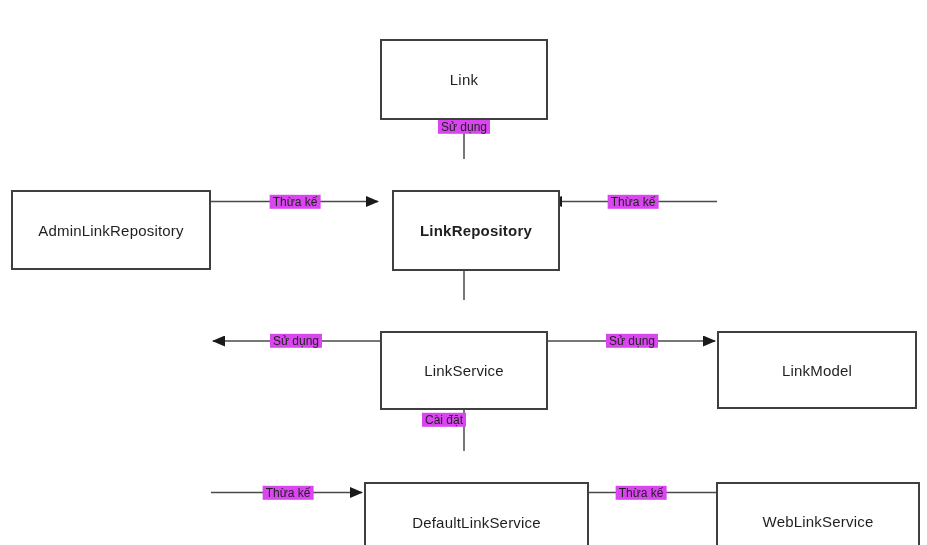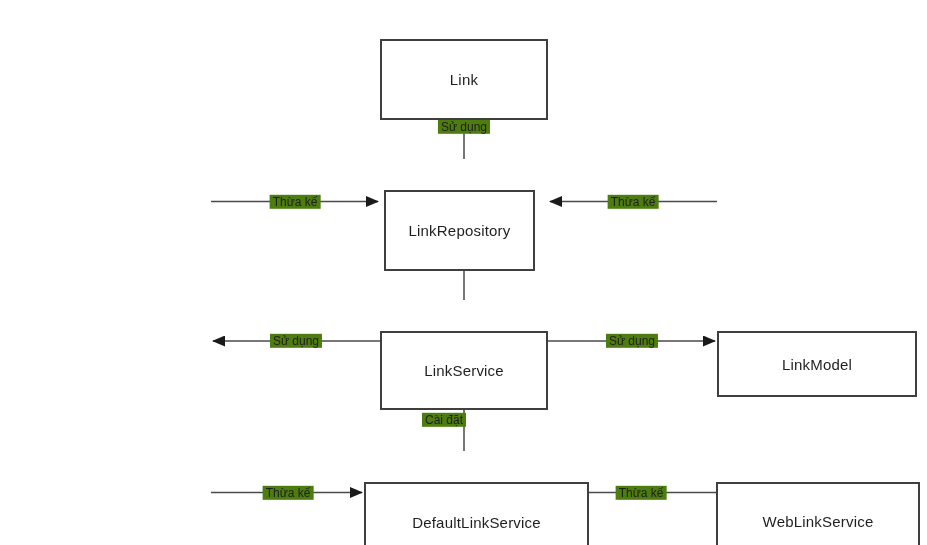--- a/index.html
+++ b/index.html
@@ -34,21 +34,21 @@
   #edge-svg {
     position: absolute;
     left: 0;
     top: 0;
     width: 927px;
     height: 545px;
   }
   .edge-label {
     position: absolute;
     transform: translate(-50%, -50%);
-    background: #4d7c0f;
+    background: #d946ef;
     padding: 0 3px;
     font-size: 12px;
     color: #1f1f1f;
     white-space: nowrap;
     line-height: 1.2;
   }
 </style>
 </head>
 <body>
 
@@ -73,27 +73,30 @@
     <span class="edge-label" style="left: 633px; top: 201.5px;">Thừa kế</span>
     <span class="edge-label" style="left: 296px; top: 341px;">Sử dụng</span>
     <span class="edge-label" style="left: 632px; top: 341px;">Sử dụng</span>
     <span class="edge-label" style="left: 288px; top: 492.5px;">Thừa kế</span>
     <span class="edge-label" style="left: 641px; top: 492.5px;">Thừa kế</span>
     <span class="edge-label" style="left: 464px; top: 127px;">Sử dụng</span>
     <span class="edge-label" style="left: 444px; top: 420px;">Cài đặt</span>
     <div class="node" style="left: 380px; top: 10px; width: 168px; height: 81px;">
       <span class="node-label">Link</span>
     </div>
-    <div class="node" style="left: 384px; top: 161px; width: 151px; height: 81px;">
+    <div class="node" style="left: 11px; top: 161px; width: 200px; height: 80px;">
+      <span class="node-label">AdminLinkRepository</span>
+    </div>
+    <div class="node" style="left: 392px; top: 161px; width: 168px; height: 81px; font-weight: bold;">
       <span class="node-label">LinkRepository</span>
     </div>
     <div class="node" style="left: 380px; top: 302px; width: 168px; height: 79px;">
       <span class="node-label">LinkService</span>
     </div>
-    <div class="node" style="left: 717px; top: 302px; width: 200px; height: 66px;">
+    <div class="node" style="left: 717px; top: 302px; width: 200px; height: 78px;">
       <span class="node-label">LinkModel</span>
     </div>
     <div class="node" style="left: 364px; top: 453px; width: 225px; height: 80px;">
       <span class="node-label">DefaultLinkService</span>
     </div>
     <div class="node" style="left: 716px; top: 453px; width: 204px; height: 79px;">
       <span class="node-label">WebLinkService</span>
     </div>
   </div>
 

